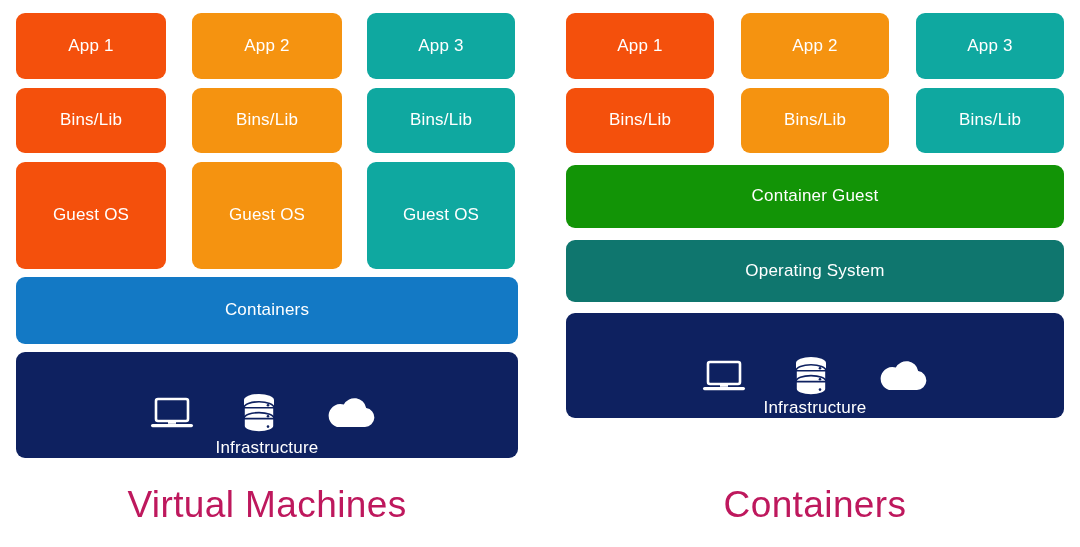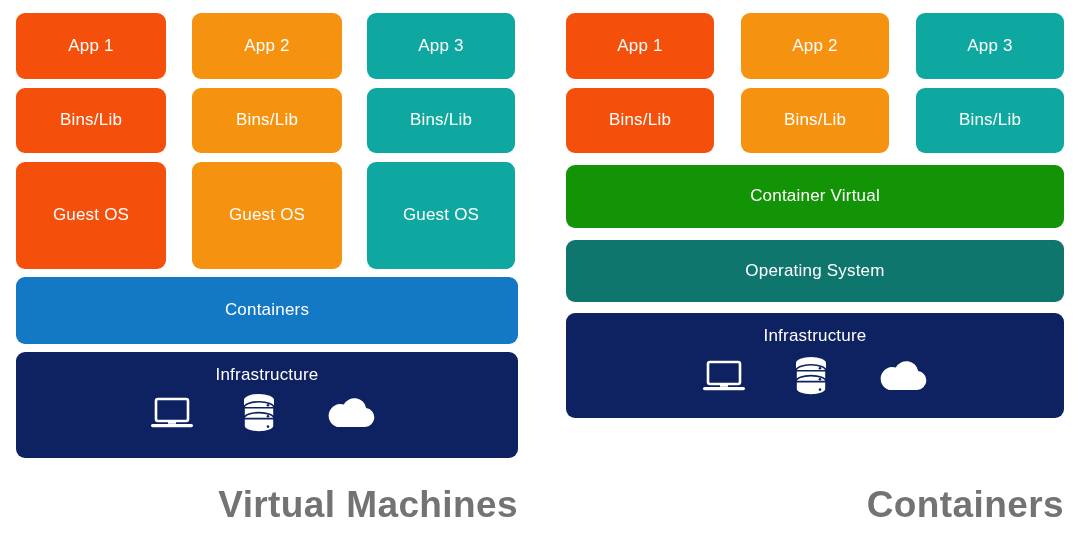--- a/index.html
+++ b/index.html
@@ -27,30 +27,30 @@
     display: flex;
     align-items: center;
     justify-content: center;
     font-size: 17px;
     letter-spacing: 0.2px;
     line-height: 1.1;
     box-sizing: border-box;
     text-align: center;
   }
   .block.tall-label {
-    align-items: flex-start;
+    align-items: flex-end;
     padding-top: 14px;
   }
   .panel-title {
     position: absolute;
-    color: #737373;
+    color: #be185d;
     font-size: 37px;
-    font-weight: 700;
+    font-weight: 400;
     letter-spacing: 0.4px;
-    text-align: right;
+    text-align: center;
     white-space: nowrap;
   }
   .icon-row {
     position: absolute;
     display: flex;
     align-items: center;
     justify-content: center;
   }
   .icon-row .icon-slot {
     display: flex;
@@ -147,21 +147,21 @@
   </div>
 
   <div class="block" style="left:916px; top:13px; width:148px; height:66px; background:#0FA8A0;">
     <span>App 3</span>
   </div>
   <div class="block" style="left:916px; top:88px; width:148px; height:65px; background:#0FA8A0;">
     <span>Bins/Lib</span>
   </div>
 
   <div class="block" style="left:566px; top:165px; width:498px; height:63px; background:#129406;">
-    <span>Container Virtual</span>
+    <span>Container Guest</span>
   </div>
 
   <div class="block" style="left:566px; top:240px; width:498px; height:62px; background:#0f766e;">
     <span>Operating System</span>
   </div>
 
   <div class="block tall-label" style="left:566px; top:313px; width:498px; height:105px; background:#0E2160;">
     <span>Infrastructure</span>
   </div>
 

